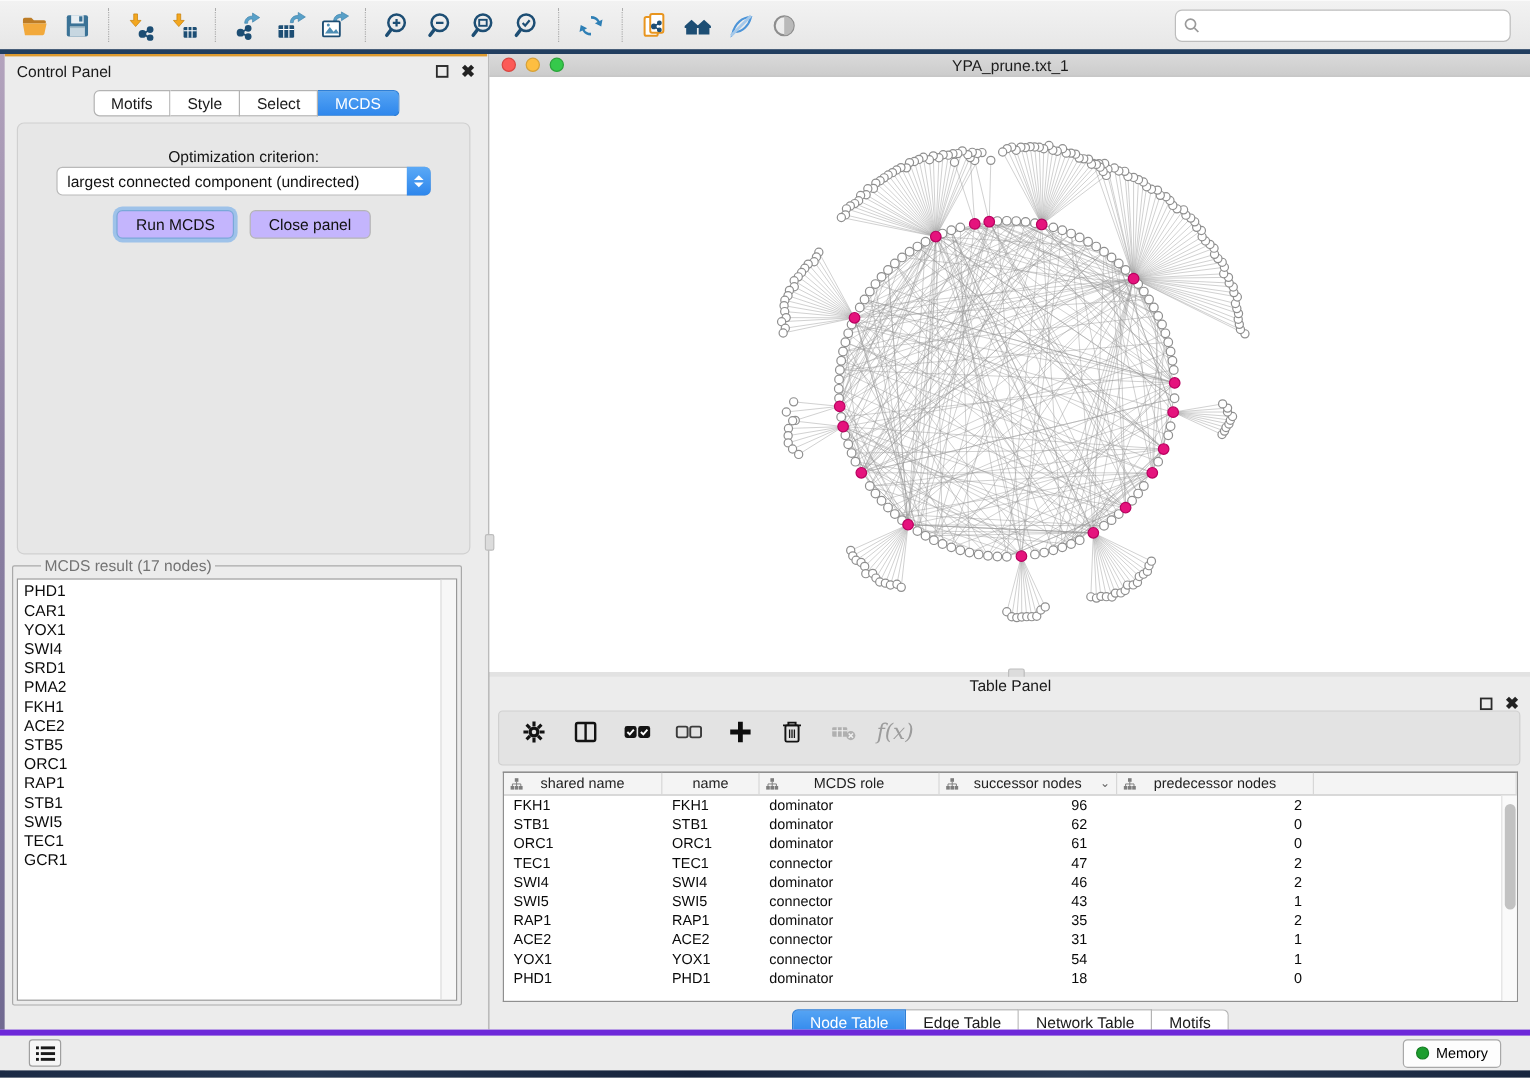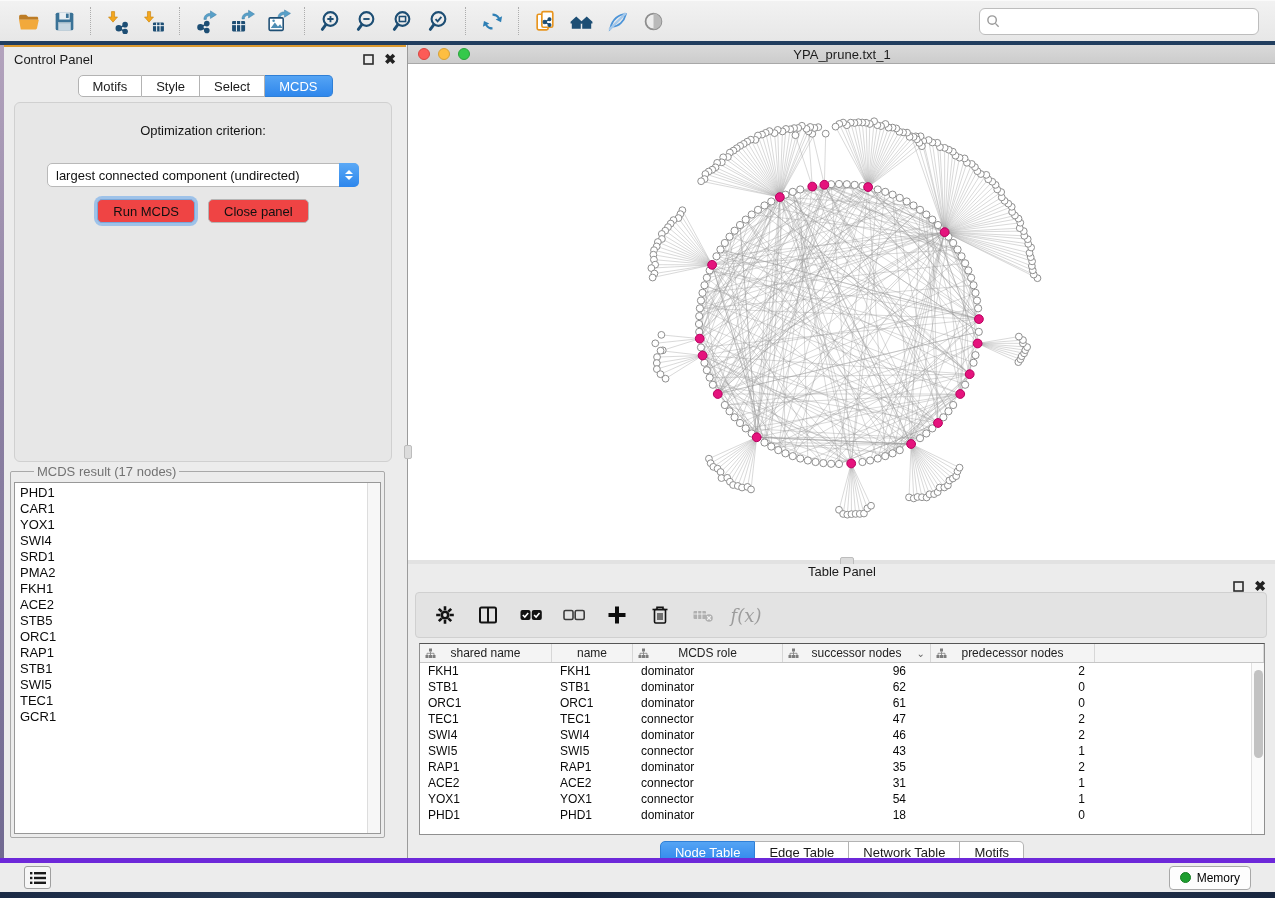--- a/index.html
+++ b/index.html
@@ -35,30 +35,30 @@
   .seg { display:flex; }
   .seg .tab { height:22px; padding:0 14px; display:flex; align-items:center; justify-content:center; font-size:13px;
               background:#fff; border:1px solid #b3b3b3; border-left:none; cursor:pointer; color:#1a1a1a; }
   .seg .tab:first-child { border-left:1px solid #b3b3b3; border-radius:5px 0 0 5px; }
   .seg .tab:last-child { border-radius:0 5px 5px 0; }
   .seg .tab.sel { background:linear-gradient(#55a4f4,#2f87ec); color:#fff; border-color:#2f7fd6; }
 
   .tab-content { position:absolute; left:10px; top:57px; width:378px; height:360px; background:#e7e7e7;
                  border:1px solid #d0d0d0; border-radius:6px; }
   .opt-label { text-align:center; margin-top:20px; font-size:13px; color:#141414; }
-  .dropdown { position:relative; margin:25px auto 0; width:312px; height:24px; background:#fff; border:1px solid #b9b9b9;
+  .dropdown { position:relative; margin:1px auto 0; width:312px; height:24px; background:#fff; border:1px solid #b9b9b9;
               border-radius:5px; display:flex; align-items:center; cursor:pointer; }
   .dropdown .ddtext { flex:1; padding:0 8px; font-size:13px; color:#111; white-space:nowrap; overflow:hidden; }
   .dd-stepper { width:20px; height:24px; margin:-1px -1px -1px 0; border-radius:0 5px 5px 0;
                 background:linear-gradient(#5ba9f6,#2d86ec); display:flex; flex-direction:column; align-items:center; justify-content:center; gap:2px; }
   .dd-stepper i { width:0; height:0; border-left:4px solid transparent; border-right:4px solid transparent; }
   .dd-up { border-bottom:4px solid #fff; }
   .dd-dn { border-top:4px solid #fff; }
   .btn-row { display:flex; justify-content:center; gap:13px; margin-top:12px; }
-  .pbtn { height:24px; padding:0 15px; font-size:13px; background:#ef4444; border:1px solid #b5b5b5; border-radius:5px; cursor:pointer; color:#111; }
+  .pbtn { height:24px; padding:0 15px; font-size:13px; background:#c4b5fd; border:1px solid #b5b5b5; border-radius:5px; cursor:pointer; color:#111; }
   .pbtn.focused { box-shadow:0 0 0 3px rgba(110,170,235,.6); border-color:#7aa8d9; }
 
   fieldset.mcds-result { position:absolute; left:6px; top:419px; width:375px; height:374px;
                          border:1px solid #a9a9a9; border-radius:2px; padding:3px; background:#ececec; }
   fieldset.mcds-result legend { font-size:13px; padding:0 3px; margin-left:20px; color:#737373; }
   .listbox { position:relative; width:100%; height:100%; background:#fff; border:1px solid #989898; overflow:hidden; }
   .listbox ul { list-style:none; padding:2px 0 0 5px; }
   .listbox li { font-size:13px; line-height:16px; color:#0b0b0b; }
   .list-scroll { position:absolute; right:0; top:0; bottom:0; width:13px; background:#f7f7f7; border-left:1px solid #ddd; }
 
@@ -75,21 +75,21 @@
   .light.yellow { background:#fdbe41; border:1px solid #d6a137; }
   .light.green { background:#35c94b; border:1px solid #2aa33a; }
   .frame-title { position:absolute; left:0; right:0; text-align:center; font-size:13px; color:#1c1c1c; }
   .net-canvas { position:relative; width:868px; height:496px; background:#fff; overflow:hidden; cursor:default; }
 
   .hsplit { position:absolute; left:0; top:515px; width:868px; height:4px; background:#e2e2e2; cursor:row-resize; }
   .hsplit-handle { position:absolute; left:432px; top:-3px; width:14px; height:9px; background:#dcdcdc; border:1px solid #bdbdbd; border-radius:2px; }
 
   .table-panel { position:absolute; left:0; top:519px; width:868px; height:294px; background:#ececec; }
   .tp-toolbar { position:absolute; left:7px; top:28px; width:852px; height:46px; background:#e3e3e3; border:1px solid #d0d0d0;
-                border-radius:4px; display:flex; align-items:center; padding:0 12px; gap:9px; }
+                border-radius:4px; display:flex; padding:0 12px; gap:9px; }
   .tpbtn { width:34px; height:34px; background:none; border:none; display:flex; align-items:center; justify-content:center; cursor:pointer; }
   .tpbtn svg { width:24px; height:24px; }
   .fx { font-family:"DejaVu Serif","Liberation Serif",serif; font-style:italic; font-size:18px; color:#9c9c9c; }
 
   .ntable { position:absolute; left:11px; top:79px; width:846px; height:192px; background:#fff; border:1px solid #8f8f8f; border-top:1px solid #555; }
   .thead { display:grid; grid-template-columns:132px 81px 150px 148px 164px 1fr; height:19px; background:#f4f4f4; border-bottom:1px solid #c6c6c6; }
   .th { position:relative; display:flex; align-items:center; justify-content:center; font-size:12px; color:#222; border-right:1px solid #d7d7d7; cursor:pointer; }
   .th .colicon { position:absolute; left:5px; top:4px; }
   .th .sortarrow { position:absolute; right:5px; color:#666; font-size:10px; }
   .tbody { position:absolute; left:0; top:19px; right:13px; bottom:0; overflow:hidden; }

